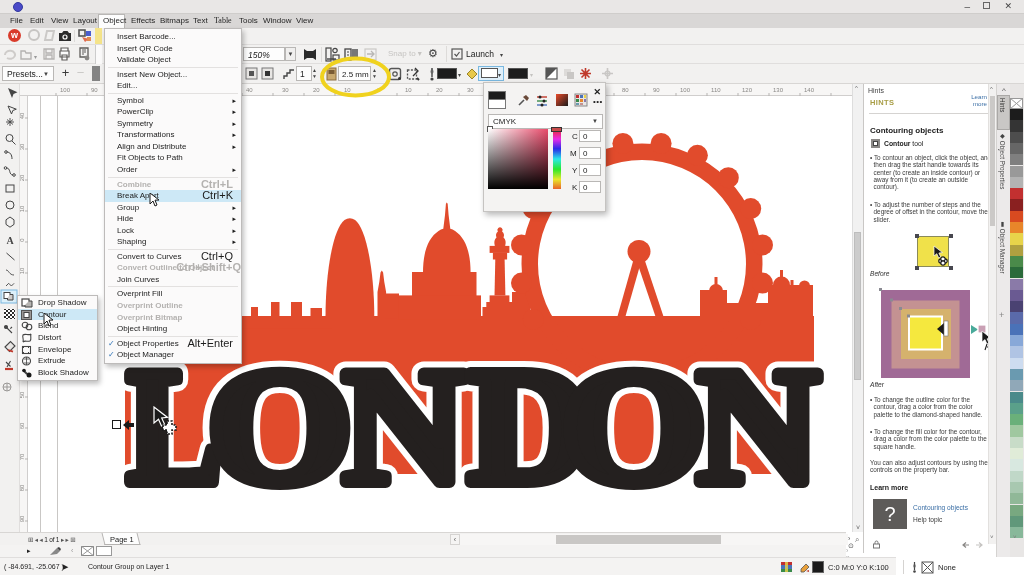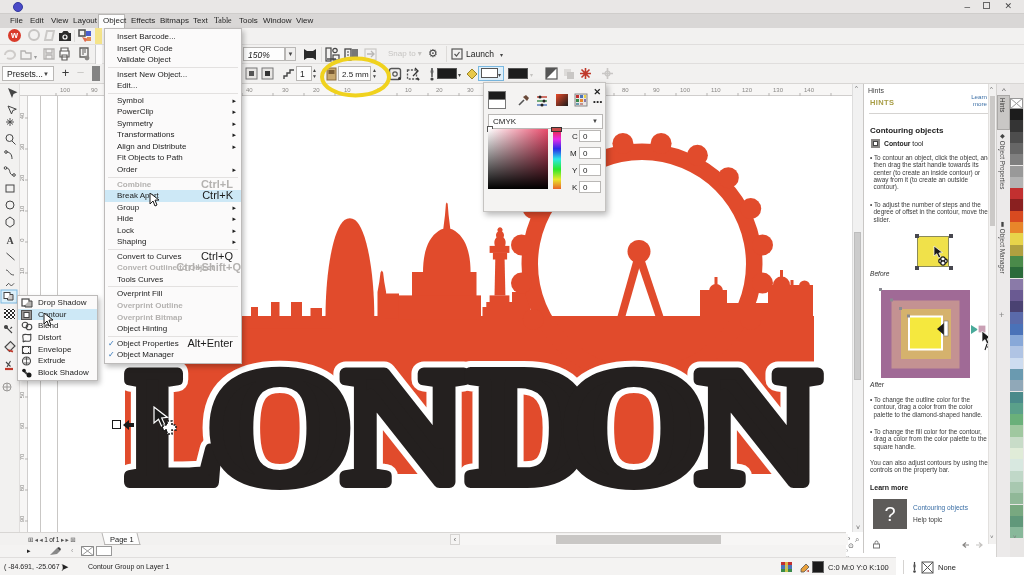--- a/index.html
+++ b/index.html
@@ -612,21 +612,21 @@
     <div class="sep"></div>
     <div class="row gray">Combine<span class="sc">Ctrl+L</span></div>
     <div class="row hl">Break Apart<span class="sc">Ctrl+K</span></div>
     <div class="row">Group<span class="ar">▸</span></div>
     <div class="row">Hide<span class="ar">▸</span></div>
     <div class="row">Lock<span class="ar">▸</span></div>
     <div class="row">Shaping<span class="ar">▸</span></div>
     <div class="sep"></div>
     <div class="row">Convert to Curves<span class="sc">Ctrl+Q</span></div>
     <div class="row gray">Convert Outline to Object<span class="sc" style="right:0;margin-left:44px;">Ctrl+Shift+Q</span></div>
-    <div class="row">Tools Curves</div>
+    <div class="row">Join Curves</div>
     <div class="sep"></div>
     <div class="row">Overprint Fill</div>
     <div class="row gray">Overprint Outline</div>
     <div class="row gray">Overprint Bitmap</div>
     <div class="row">Object Hinting</div>
     <div class="sep"></div>
     <div class="row"><span class="chk">✓</span>Object Properties<span class="sc">Alt+Enter</span></div>
     <div class="row"><span class="chk">✓</span>Object Manager</div>
   </div>
   <div class="abs" id="flyout">

